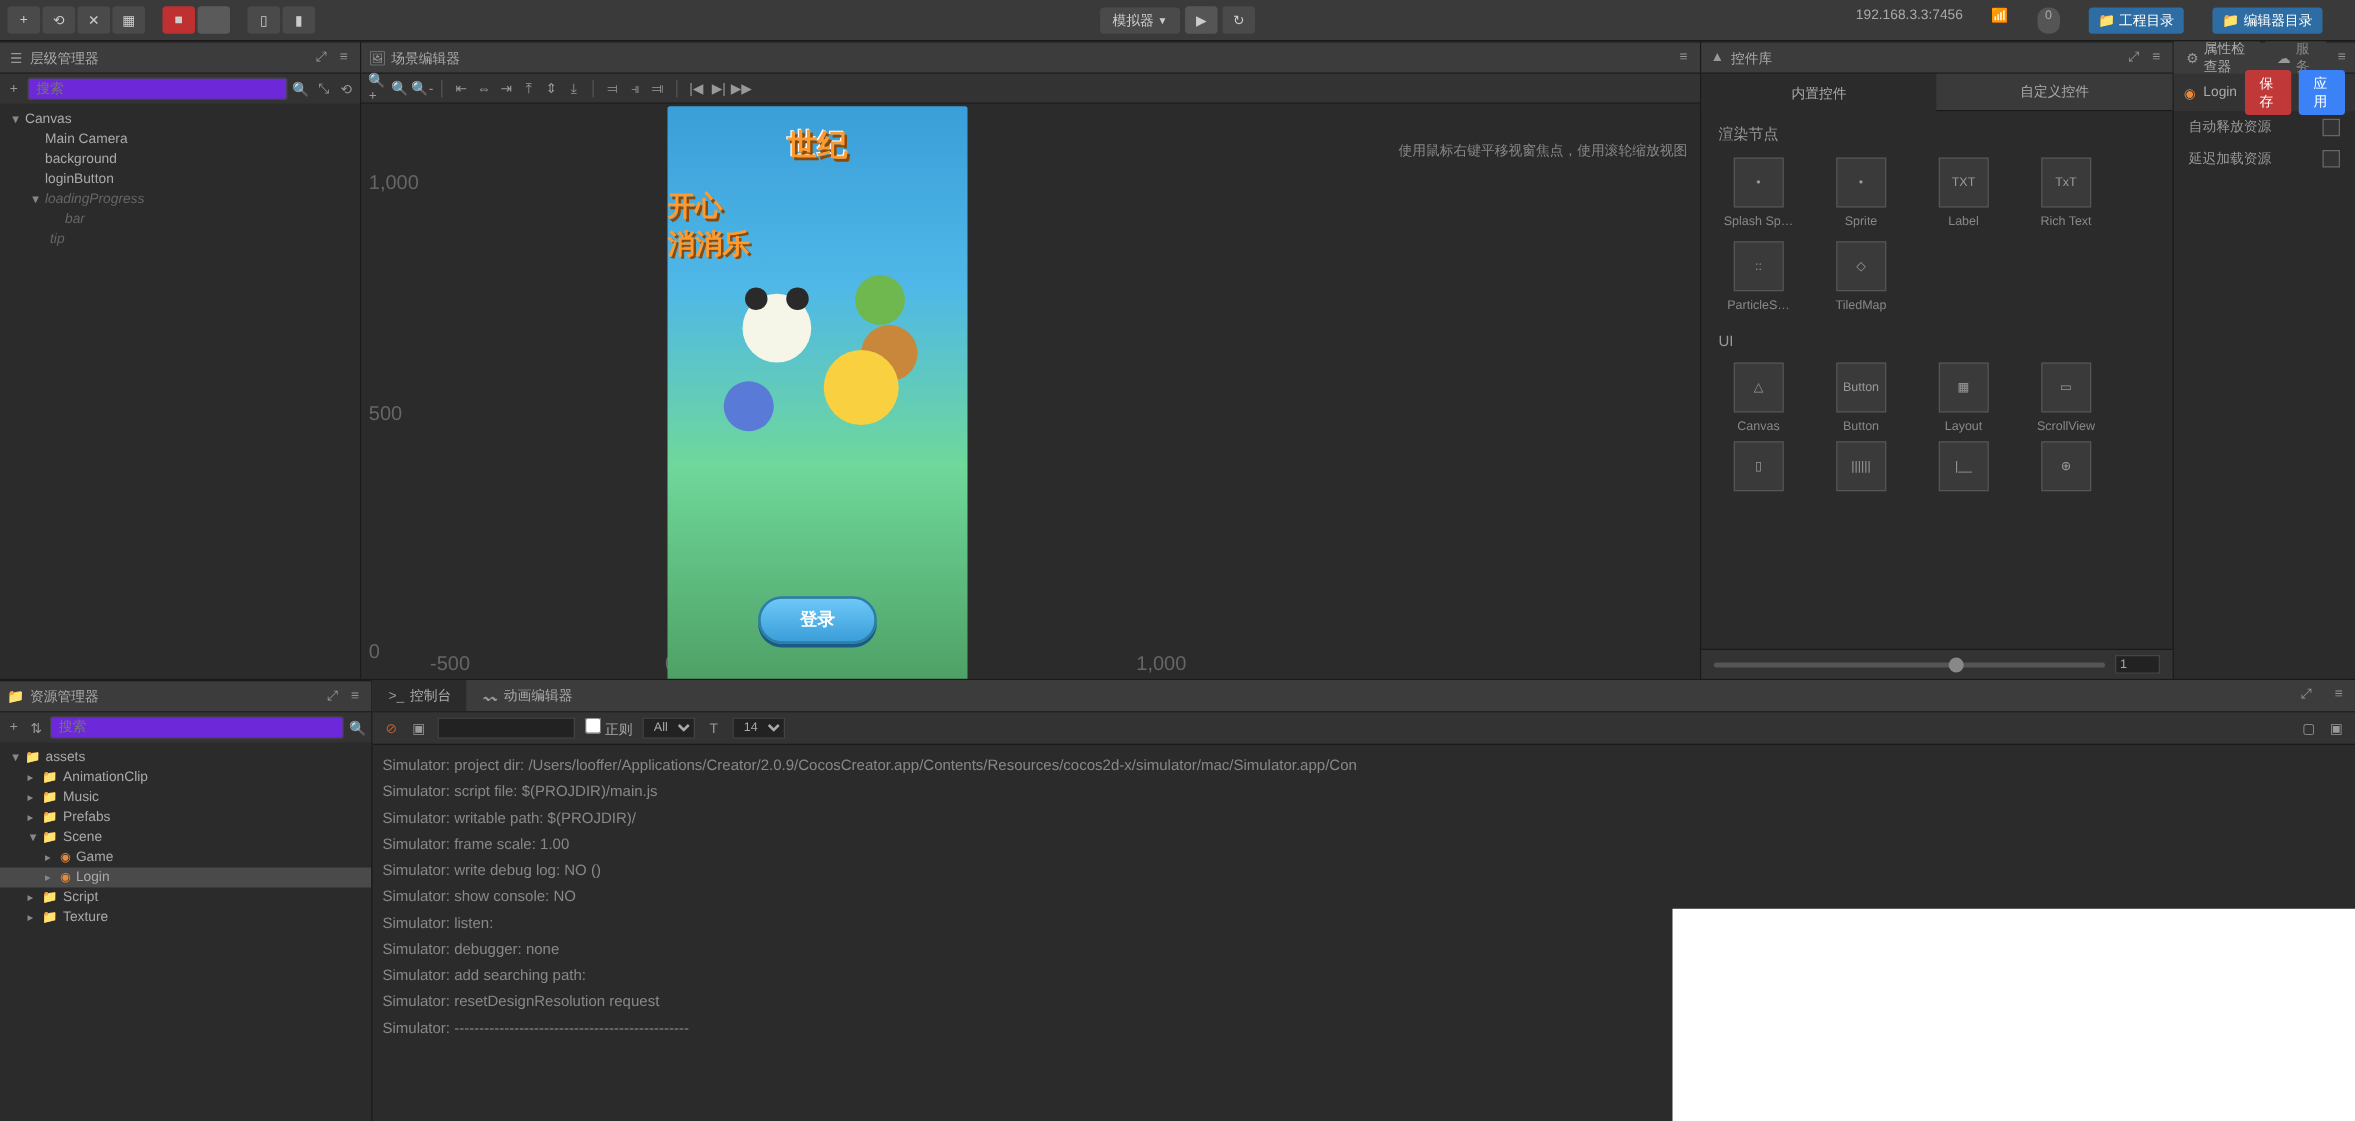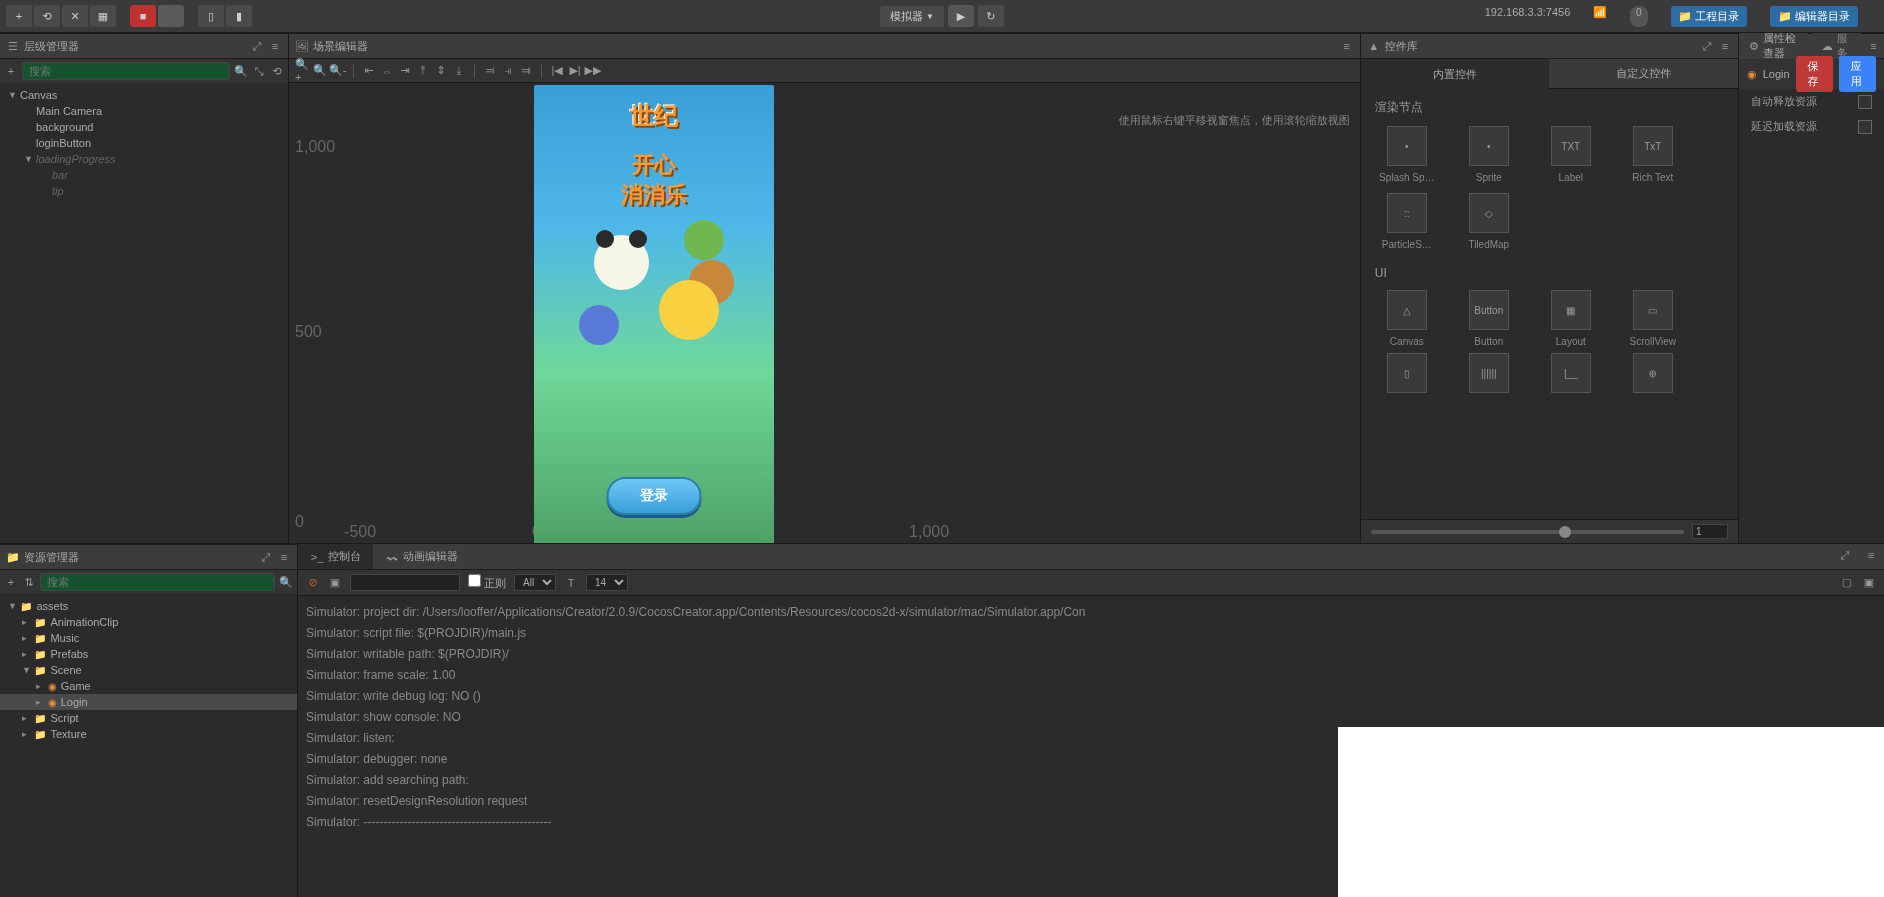--- a/index.html
+++ b/index.html
@@ -13,37 +13,37 @@
 .sim-btn { background:#4a4a4a; padding:3px 10px; border-radius:3px; color:#ccc; font-size:11px; display:flex; align-items:center; gap:3px; }
 .top-right { position:absolute; right:26px; display:flex; gap:23px; }
 .blue-btn { background:#2d6da3; padding:3px 8px; border-radius:3px; color:#fff; font-size:11px; display:flex; align-items:center; gap:3px; }
 .badge { background:#555; border-radius:8px; padding:1px 6px; font-size:10px; }
 .main { display:flex; height:510px; }
 .col-left { width:298px; display:flex; flex-direction:column; border-right:1px solid #1a1a1a; }
 .panel-hd { height:26px; background:#3c3c3c; display:flex; align-items:center; padding:0 6px; gap:4px; border-bottom:1px solid #1a1a1a; border-top:1px solid #1a1a1a; }
 .panel-hd .spacer { flex:1; }
 .pico { width:14px; height:14px; display:inline-flex; align-items:center; justify-content:center; color:#999; cursor:pointer; font-size:11px; }
 .searchbar { height:24px; display:flex; align-items:center; padding:0 4px; gap:4px; background:#333; }
-.searchbar input { flex:1; background:#14532d; border:1px solid #444; color:#aaa; padding:2px 6px; font-size:11px; border-radius:2px; }
+.searchbar input { flex:1; background:#6d28d9; border:1px solid #444; color:#aaa; padding:2px 6px; font-size:11px; border-radius:2px; }
 .tree { padding:4px 0; overflow:auto; }
 .tree-item { padding:2px 6px; display:flex; align-items:center; gap:4px; cursor:pointer; white-space:nowrap; }
 .tree-item.dim { color:#666; font-style:italic; }
 .tree-item.sel { background:#4a4a4a; }
 .arrow { display:inline-block; width:8px; font-size:9px; color:#888; }
 .node-ico { color:#e88a3a; font-size:10px; }
 .folder-ico { color:#447ab8; font-size:10px; }
 .col-mid { width:1105px; display:flex; flex-direction:column; border-right:1px solid #1a1a1a; }
 .scene-tools { height:24px; display:flex; align-items:center; gap:4px; padding:0 6px; background:#333; border-bottom:1px solid #1a1a1a; }
 .scene-tools .sep { width:1px; height:14px; background:#555; margin:0 4px; }
 .scene-hint { position:absolute; right:10px; top:30px; color:#888; font-size:11px; }
 .scene-area { flex:1; background:#2b2b2b; position:relative; overflow:hidden; }
 .ruler-mark { position:absolute; color:#666; font-size:16px; }
 .game-preview { position:absolute; left:245px; top:2px; width:240px; height:480px; background:linear-gradient(180deg,#3a9ed8 0%,#4fb8e8 30%,#6fd89a 60%,#4a9a5f 100%); border-radius:2px; overflow:hidden; }
 .game-title { position:absolute; top:15px; width:100%; text-align:center; font-size:24px; font-weight:bold; color:#ff9a2e; text-shadow:2px 2px 0 #8a4a0a,-1px -1px 0 #fff; }
-.game-title2 { position:absolute; top:65px; width:100%; text-align:center; font-size:22px; font-weight:bold; color:#ff9a2e; text-shadow:2px 2px 0 #8a4a0a; }
+.game-title2 { position:absolute; top:65px; width:100%; font-size:22px; font-weight:bold; color:#ff9a2e; text-shadow:2px 2px 0 #8a4a0a; }
 .panda { position:absolute; top:150px; left:60px; width:55px; height:55px; background:#f5f5e8; border-radius:50%; }
 .panda::before,.panda::after { content:''; position:absolute; width:18px; height:18px; background:#2a2a2a; border-radius:50%; top:-5px; }
 .panda::before { left:2px; } .panda::after { right:2px; }
 .chick { position:absolute; top:195px; left:125px; width:60px; height:60px; background:#f8d040; border-radius:50%; }
 .bear { position:absolute; top:175px; left:155px; width:45px; height:45px; background:#c8873a; border-radius:50%; }
 .frog { position:absolute; top:135px; left:150px; width:40px; height:40px; background:#6fb850; border-radius:50%; }
 .blob { position:absolute; top:220px; left:45px; width:40px; height:40px; background:#5a7ad8; border-radius:50%; }
 .login-btn { position:absolute; bottom:50px; left:50%; transform:translateX(-50%); width:95px; height:38px; background:linear-gradient(180deg,#6ec8f8,#3a9ed8); border-radius:19px; border:2px solid #2a7ea8; display:flex; align-items:center; justify-content:center; color:#fff; font-size:14px; font-weight:bold; box-shadow:0 3px 0 #1a5a88; }
 .col-lib { width:390px; display:flex; flex-direction:column; border-right:1px solid #1a1a1a; }
 .lib-tabs { display:flex; height:30px; }
@@ -151,21 +151,21 @@
           <span>loginButton</span>
         </div>
         <div class="tree-item dim" style="padding-left: 24px;">
           <span class="arrow">▼</span>
           <span>loadingProgress</span>
         </div>
         <div class="tree-item dim" style="padding-left: 40px;">
           <span class="arrow"></span>
           <span>bar</span>
         </div>
-        <div class="tree-item dim" style="padding-left: 40px;">
+        <div class="tree-item dim" style="padding-left: 28px;">
           <span class="arrow"></span>
           <span>tip</span>
         </div>
       </div>
   </div>
 
   <div class="col-mid">
     <div class="panel-hd">
       <span class="pico">🖼</span>
       <span>场景编辑器</span>

